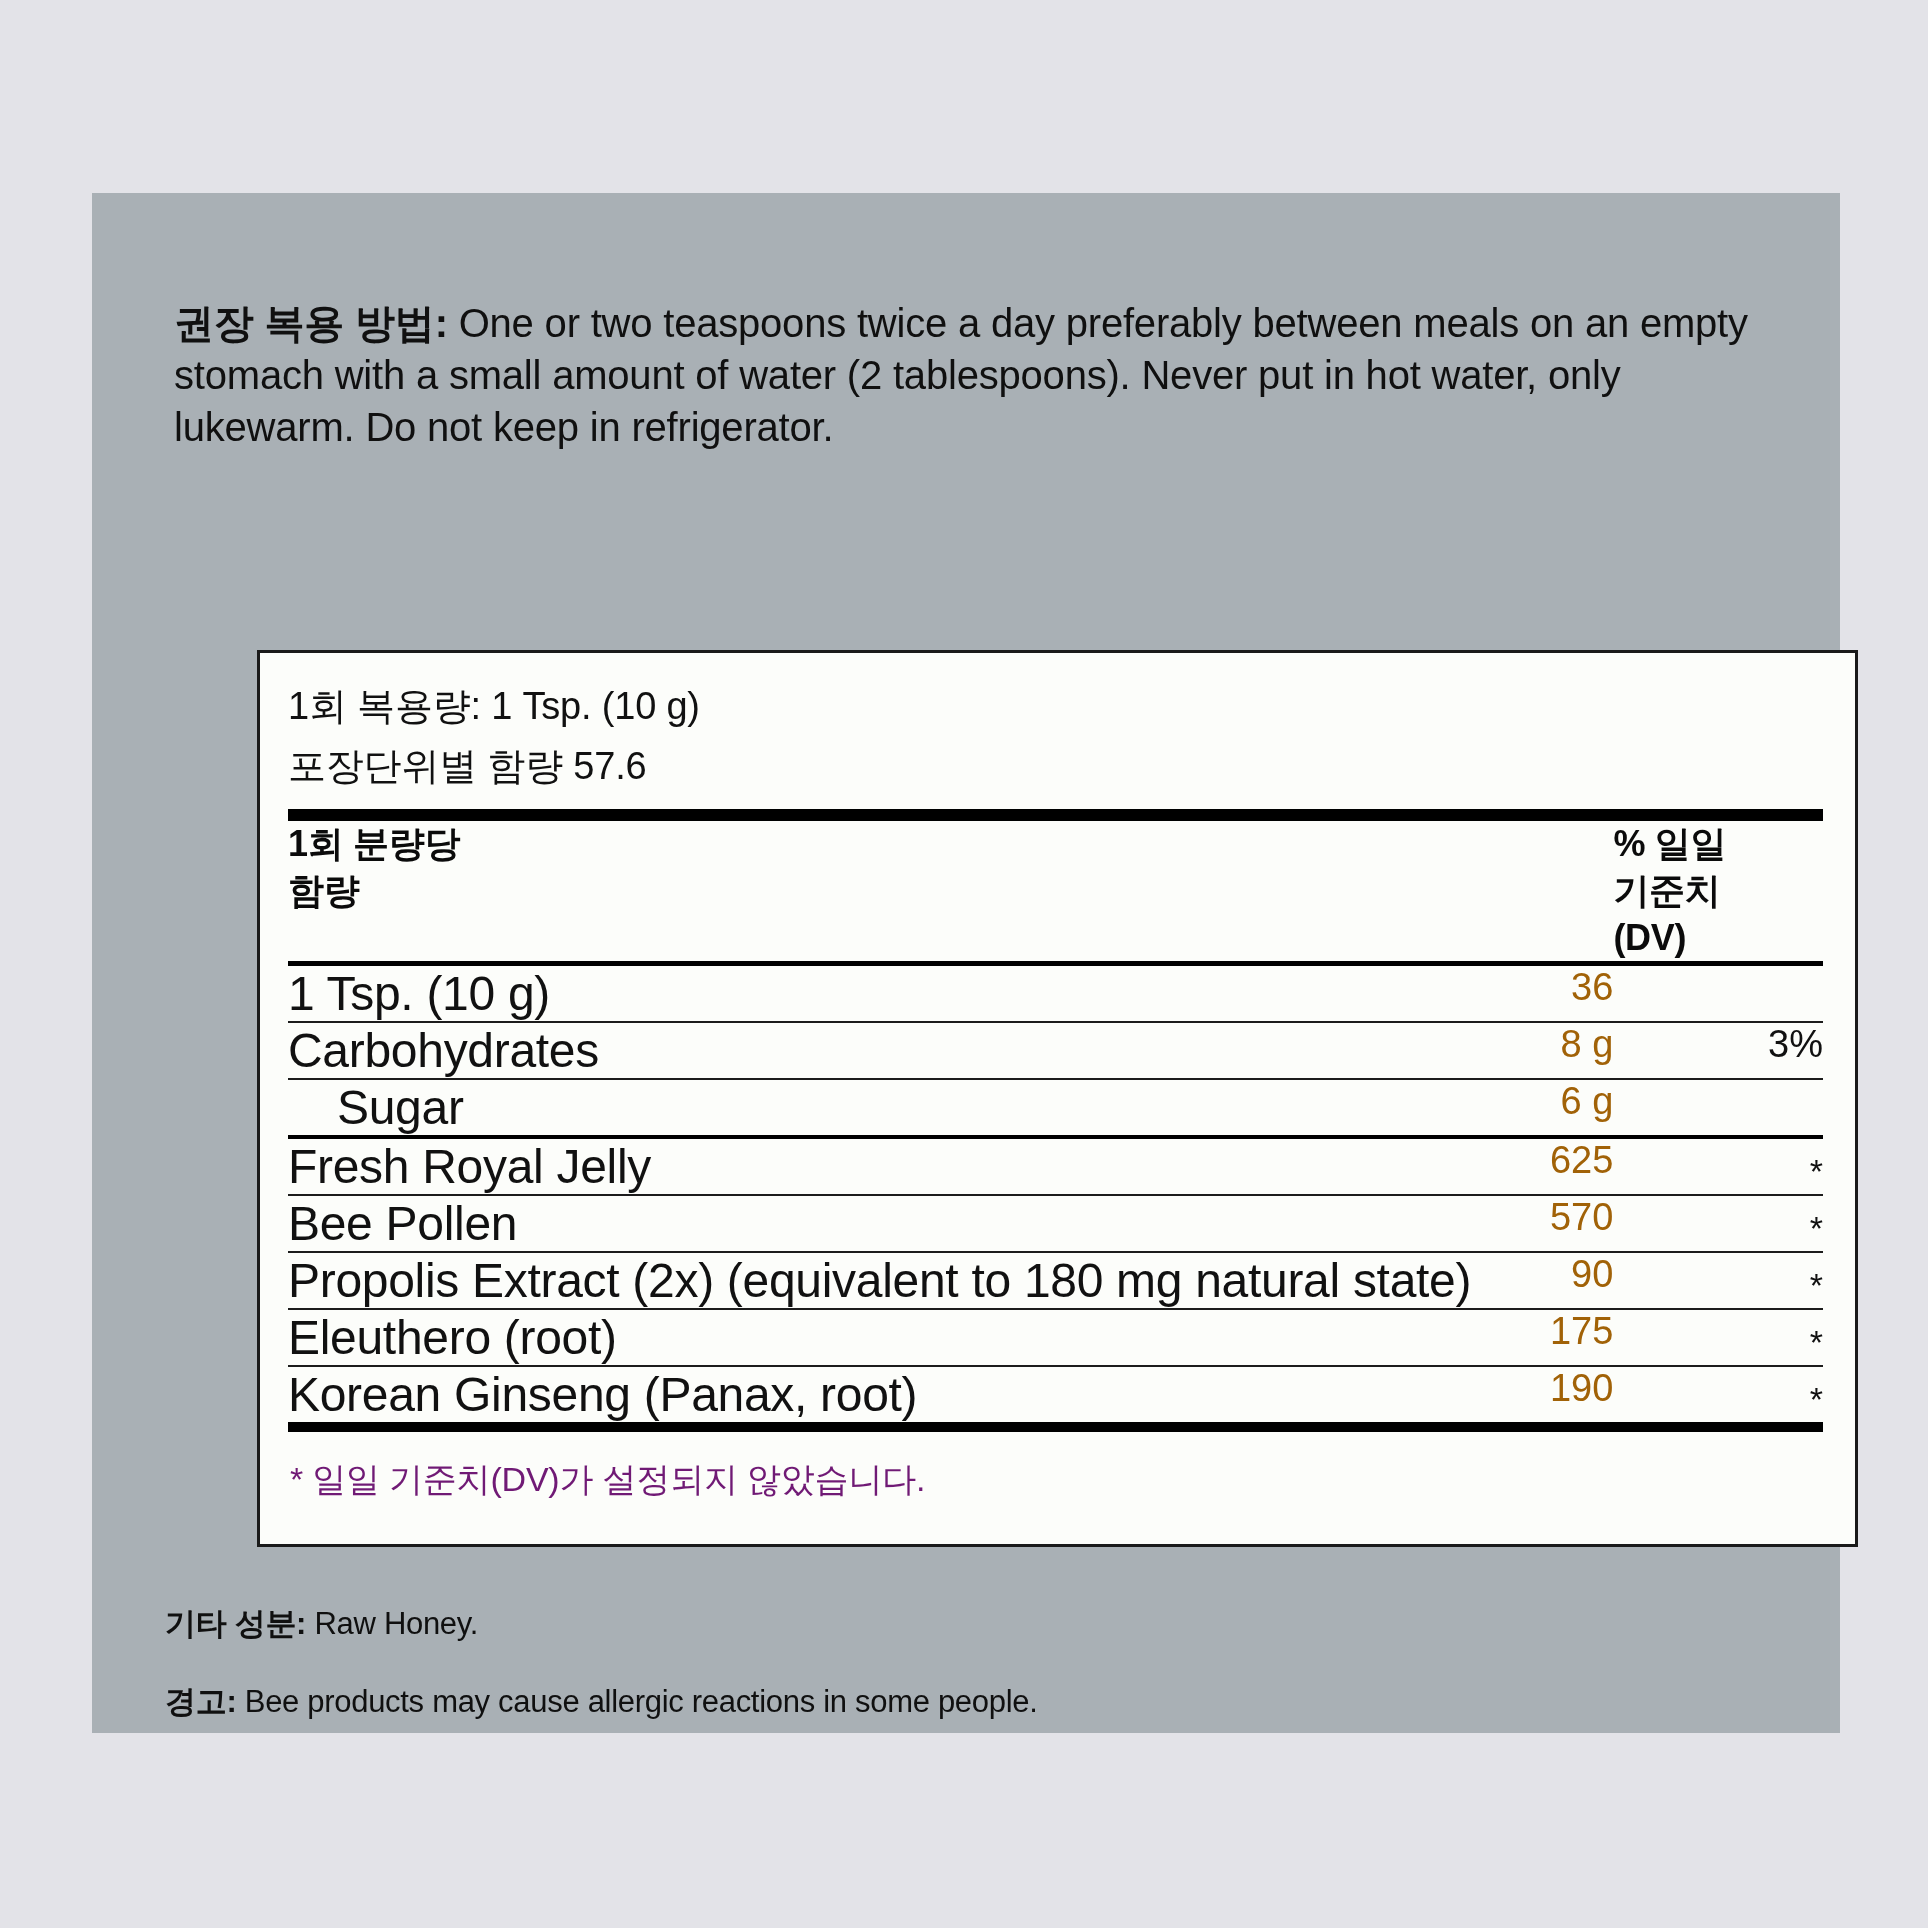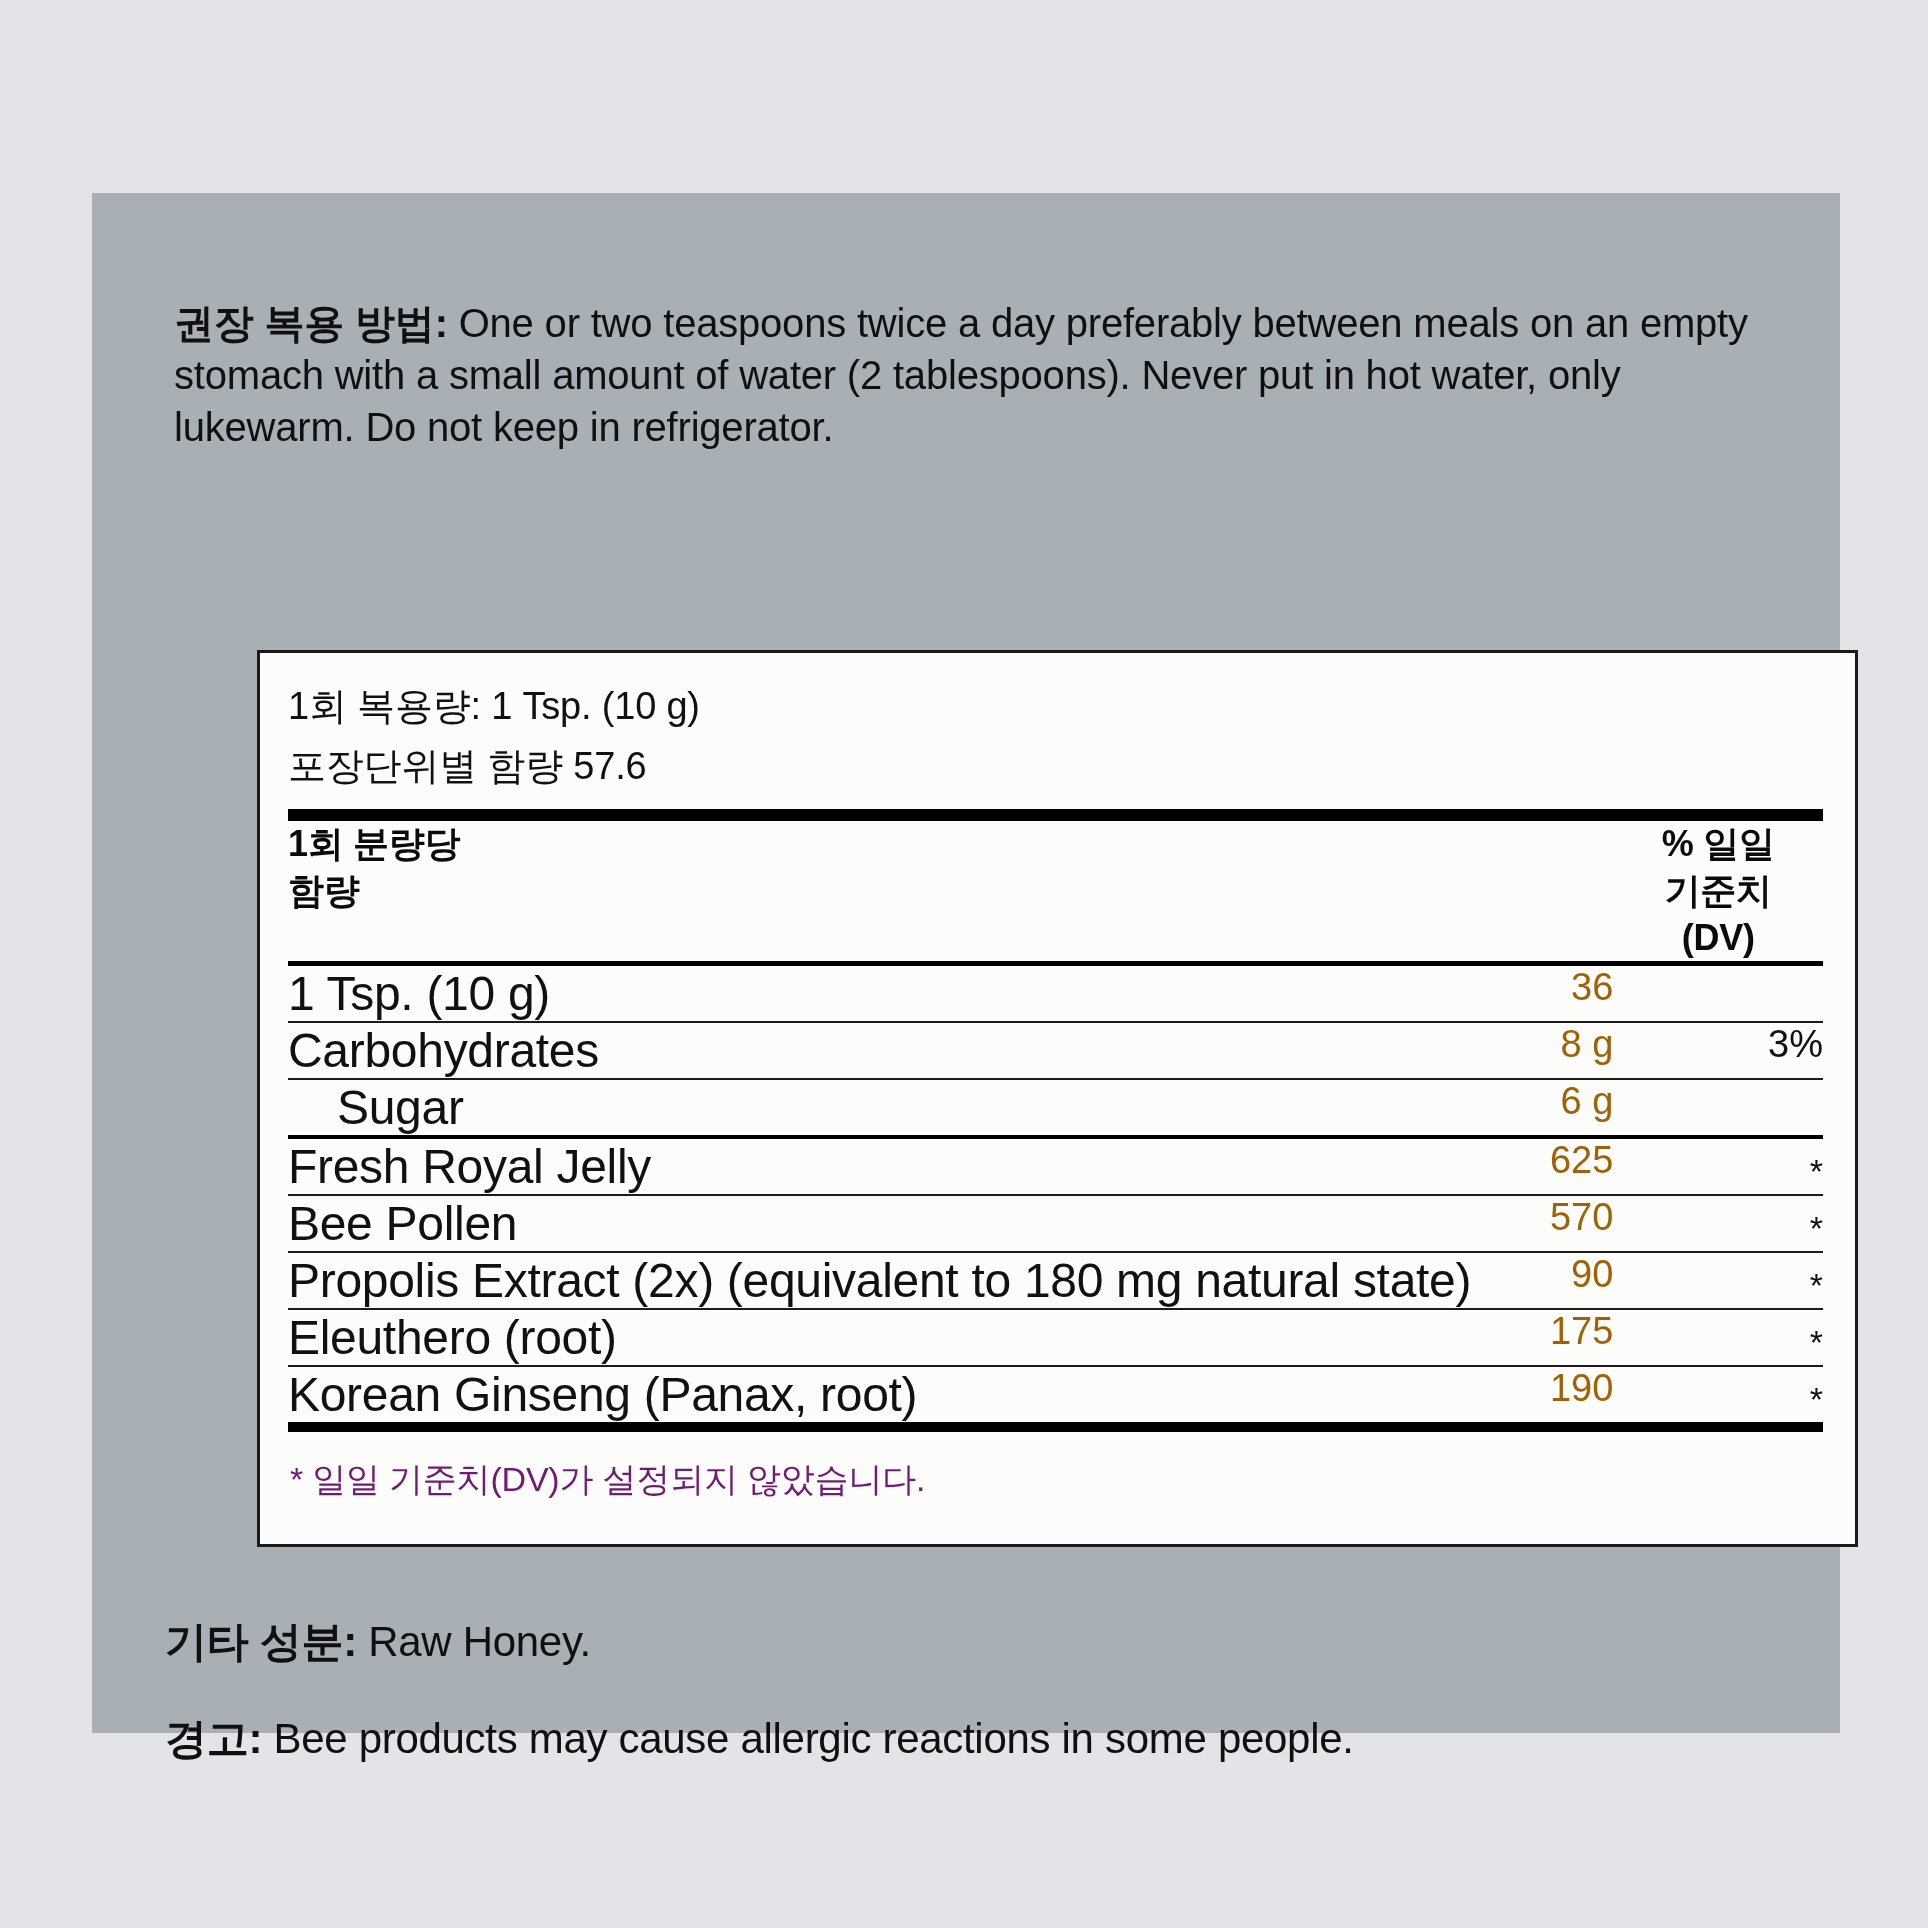--- a/index.html
+++ b/index.html
@@ -101,21 +101,21 @@
   .hdr-cell {
     font-size: 36px;
     font-weight: bold;
     line-height: 1.30;
     color: #0b0b0b;
     padding: 21px 0 24.5px 0;
     letter-spacing: -0.3px;
     margin-left: 42px;
   }
   .hdr-left { text-align: left; }
-  .hdr-right { text-align: center; }
+  .hdr-right { text-align: left; }
 
   .row-name {
     font-size: 48px;
     color: #111;
     padding: 18px 0 18px 0;
     letter-spacing: -0.3px;
     white-space: nowrap;
   }
   .row-name.indent { padding-left: 49px; }
   .row-amt {
@@ -149,21 +149,21 @@
   }
 
   
   .bottom-notes {
     position: absolute;
     left: 165px;
     width: 1601px;
     box-sizing: border-box;
   }
   .note-line {
-    font-size: 42px;
+    font-size: 31px;
     color: #101010;
     letter-spacing: -0.3px;
     line-height: 1.3;
   }
   .note-line .lead { font-weight: bold; }
   .note-line + .note-line { margin-top: 38px; }
 </style>
 </head>
 <body>
 

